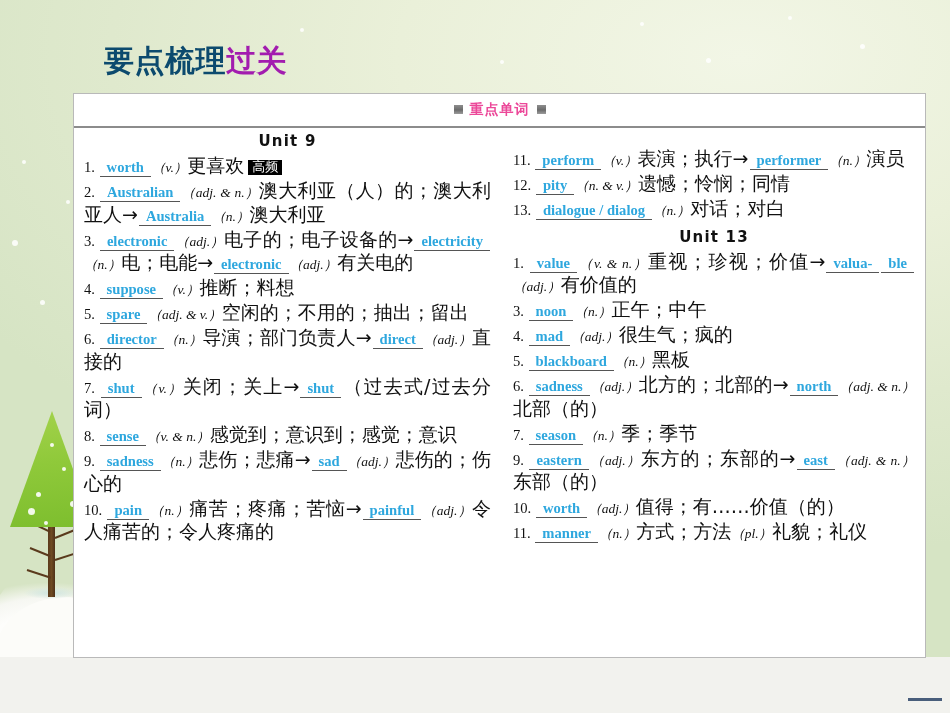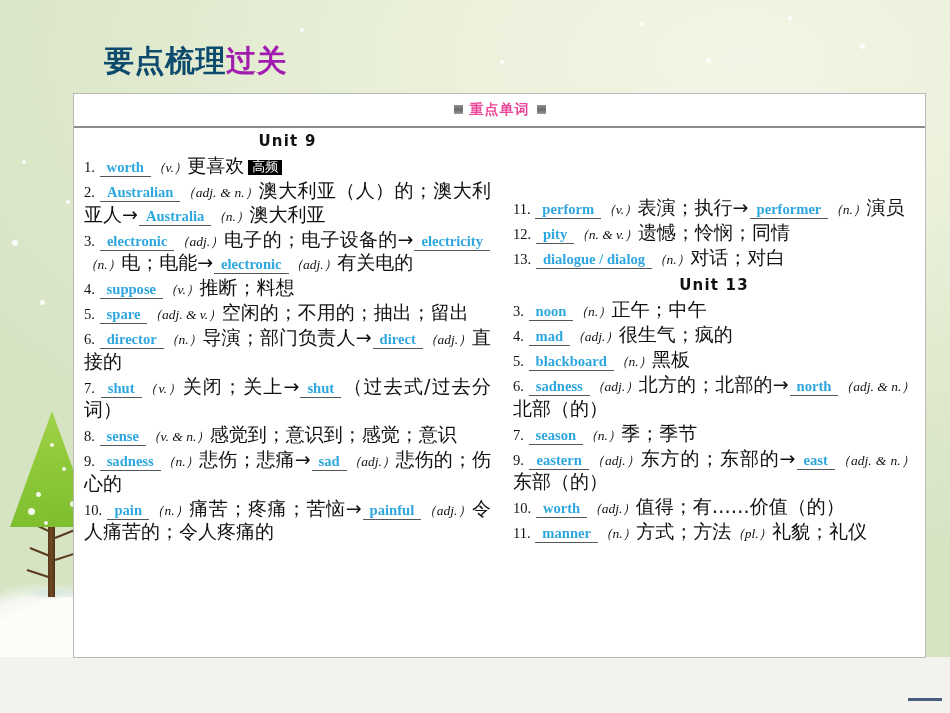--- a/index.html
+++ b/index.html
@@ -232,20 +232,21 @@
     <div id="divider"></div>
 
     <div id="colR">
       <div id="listRpre">
           <div class="entry"><span class="num">11. </span><span class="ans">perform</span><span class="pos">（v.）</span><span class="cn">表演；执行→</span><span class="ans">performer</span><span class="pos">（n.）</span><span class="cn">演员</span></div>
           <div class="entry"><span class="num">12. </span><span class="ans">pity</span><span class="pos">（n. &amp; v.）</span><span class="cn">遗憾；怜悯；同情</span></div>
           <div class="entry"><span class="num">13. </span><span class="ans">dialogue / dialog</span><span class="pos">（n.）</span><span class="cn">对话；对白</span></div>
         </div>
       <div class="unit">Unit 13</div>
       <div id="listR">
+          <div class="entry"><span class="num">1. </span><span class="ans">value</span><span class="pos">（v. &amp; n.）</span><span class="cn">重视；珍视；价值→</span><span class="ans">valua-</span><span class="ans">ble</span><span class="pos">（adj.）</span><span class="cn">有价值的</span></div>
           <div class="entry"><span class="num">3. </span><span class="ans">noon</span><span class="pos">（n.）</span><span class="cn">正午；中午</span></div>
           <div class="entry"><span class="num">4. </span><span class="ans">mad</span><span class="pos">（adj.）</span><span class="cn">很生气；疯的</span></div>
           <div class="entry"><span class="num">5. </span><span class="ans">blackboard</span><span class="pos">（n.）</span><span class="cn">黑板</span></div>
           <div class="entry"><span class="num">6. </span><span class="ans">sadness</span><span class="pos">（adj.）</span><span class="cn">北方的；北部的→</span><span class="ans">north</span><span class="pos">（adj. &amp; n.）</span><span class="cn">北部（的）</span></div>
           <div class="entry"><span class="num">7. </span><span class="ans">season</span><span class="pos">（n.）</span><span class="cn">季；季节</span></div>
           <div class="entry"><span class="num">9. </span><span class="ans">eastern</span><span class="pos">（adj.）</span><span class="cn">东方的；东部的→</span><span class="ans">east</span><span class="pos">（adj. &amp; n.）</span><span class="cn">东部（的）</span></div>
           <div class="entry"><span class="num">10. </span><span class="ans">worth</span><span class="pos">（adj.）</span><span class="cn">值得；有……价值（的）</span></div>
           <div class="entry"><span class="num">11. </span><span class="ans">manner</span><span class="pos">（n.）</span><span class="cn">方式；方法</span><span class="pos">（pl.）</span><span class="cn">礼貌；礼仪</span></div>
         </div>
     </div>

